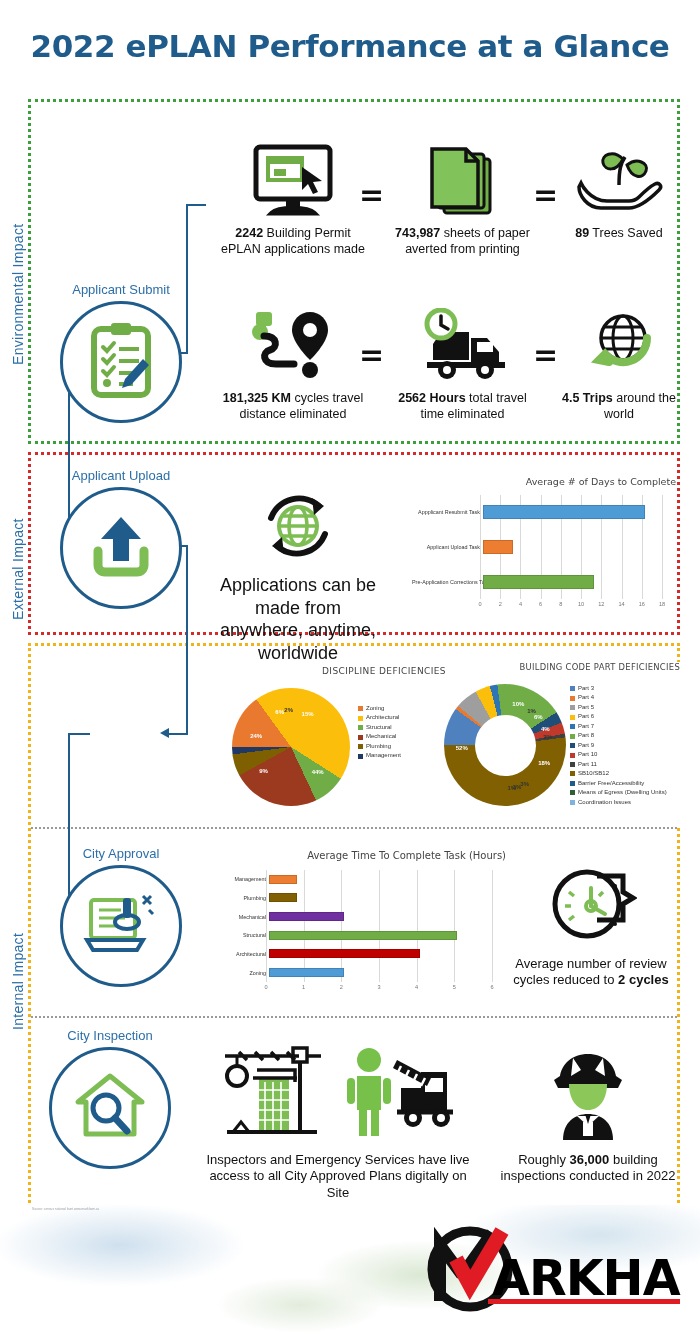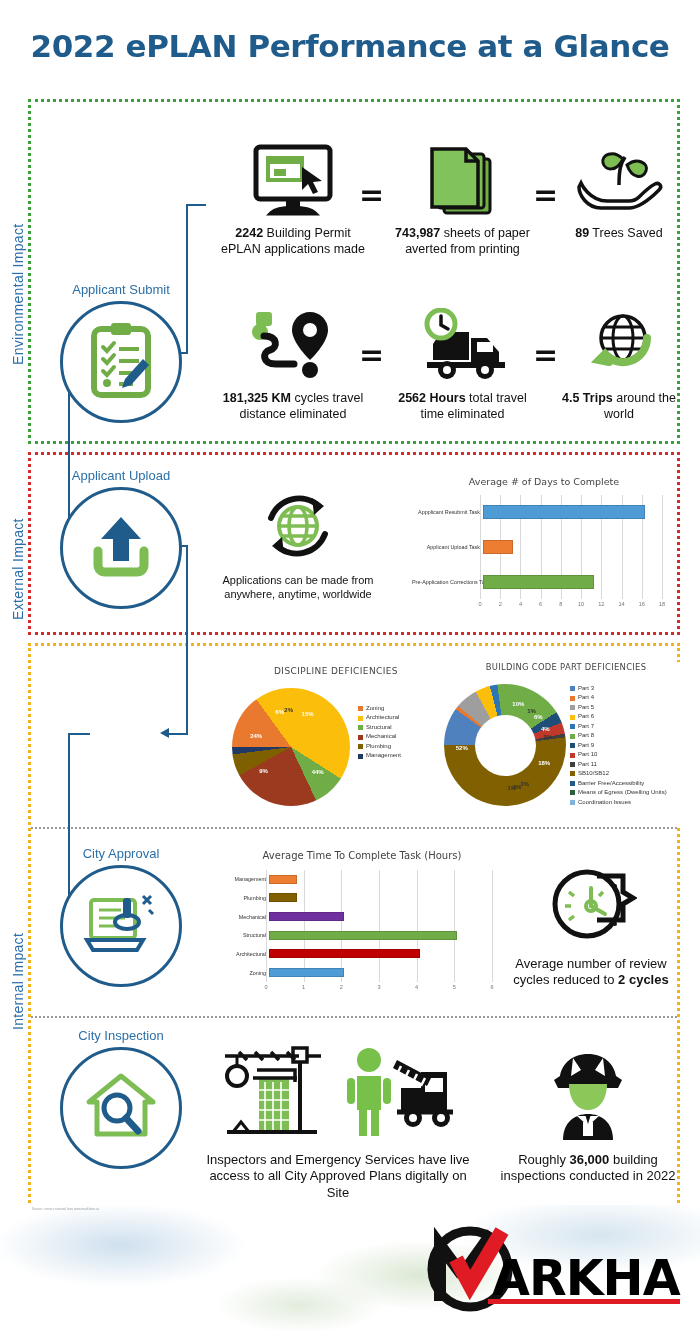--- a/index.html
+++ b/index.html
@@ -33,21 +33,21 @@
 
   
   .metric{position:absolute;text-align:center;}
   .metric .m-ico{height:80px;display:flex;align-items:center;justify-content:center;}
   .metric .m-txt{font-size:12.5px;color:#111;line-height:1.25;margin-top:6px;}
   .metric .m-txt b{font-weight:bold;}
   .eq{position:absolute;font-size:30px;font-weight:bold;color:#111;line-height:1;font-family:"DejaVu Sans",sans-serif;}
 
   
   .chartbox{position:absolute;background:#fff;}
-  .ch-title{text-align:center;font-size:9.5px;color:#444;font-family:"DejaVu Sans",sans-serif;}
+  .ch-title{text-align:right;font-size:9.5px;color:#444;font-family:"DejaVu Sans",sans-serif;}
   .bar-row{position:relative;display:flex;align-items:center;}
   .bar-lab{font-size:5.4px;color:#333;text-align:right;padding-right:3px;white-space:nowrap;}
   .bar{height:13px;border:1px solid rgba(0,0,0,.15);box-sizing:border-box;}
   .grid-v{position:absolute;top:0;bottom:0;width:1px;background:#d9d9d9;}
 
   
   .pielab{position:absolute;font-size:6px;color:#fff;font-weight:bold;}
   .pielab.dark{color:#333;}
   .legend{position:absolute;font-size:6px;color:#333;line-height:1.58;}
   .legend .li{display:flex;align-items:center;white-space:nowrap;}
@@ -238,21 +238,21 @@
       <svg width="82" height="76" viewBox="0 0 82 76">
         <circle cx="41" cy="36" r="19" fill="none" stroke="#7DBD53" stroke-width="4"></circle>
         <ellipse cx="41" cy="36" rx="9" ry="19" fill="none" stroke="#7DBD53" stroke-width="3.5"></ellipse>
         <path d="M22 36h38M25 26h32M25 46h32" stroke="#7DBD53" stroke-width="3.5" fill="none"></path>
         <path d="M14 28A30 30 0 0 1 62 16" fill="none" stroke="#111" stroke-width="6" stroke-linecap="round"></path>
         <path d="M55 8l12 8-10 9z" fill="#111"></path>
         <path d="M68 44A30 30 0 0 1 20 56" fill="none" stroke="#111" stroke-width="6" stroke-linecap="round"></path>
         <path d="M27 64L15 56l10-9z" fill="#111"></path>
       </svg>
     </div>
-    <div class="m-txt" style="font-size:11px">Applications can be made from anywhere, anytime, worldwide</div>
+    <div class="m-txt" style="font-size:18px">Applications can be made from anywhere, anytime, worldwide</div>
   </div>
 
   <div class="chartbox" style="left:412px;top:473px;width:264px;height:152px">
     <div class="ch-title" style="padding-top:3px">Average # of Days to Complete</div>
     <div id="c1-plot" style="position:absolute;left:0;top:22px;width:264px;height:104px">
         <div class="grid-v" style="left: 68px;"></div>
         <div class="grid-v" style="left: 88.2222px;"></div>
         <div class="grid-v" style="left: 108.444px;"></div>
         <div class="grid-v" style="left: 128.667px;"></div>
         <div class="grid-v" style="left: 148.889px;"></div>
@@ -474,21 +474,21 @@
         <g stroke="#7DBD53" stroke-width="3.5">
             <path d="M24 30l5 4M20 44h6M24 58l5-4M58 30l-4 4"></path>
           </g>
         <circle cx="70" cy="24" r="2" fill="#111"></circle>
           <circle cx="70" cy="62" r="2" fill="#111"></circle>
       </svg>
     </div>
     <div class="m-txt" style="font-size:13px"><span>Average number of review cycles reduced to </span><b>2 cycles</b></div>
   </div>
 
-  <div class="stage" style="left:41px;top:1028px">
+  <div class="stage" style="left:30px;top:1028px">
     <div class="stage-label">City Inspection</div>
     <div class="circle">
       <span>
         <svg width="80" height="72" viewBox="0 0 80 72">
           <path d="M40 6L8 32h8v32h48V32h8z" fill="none" stroke="#7DBD53" stroke-width="5" stroke-linejoin="round"></path>
           <circle cx="36" cy="38" r="13" fill="none" stroke="#1F5C8B" stroke-width="5"></circle>
           <path d="M45 48l12 13" stroke="#1F5C8B" stroke-width="7" stroke-linecap="round"></path>
         </svg>
       </span>
     </div>

